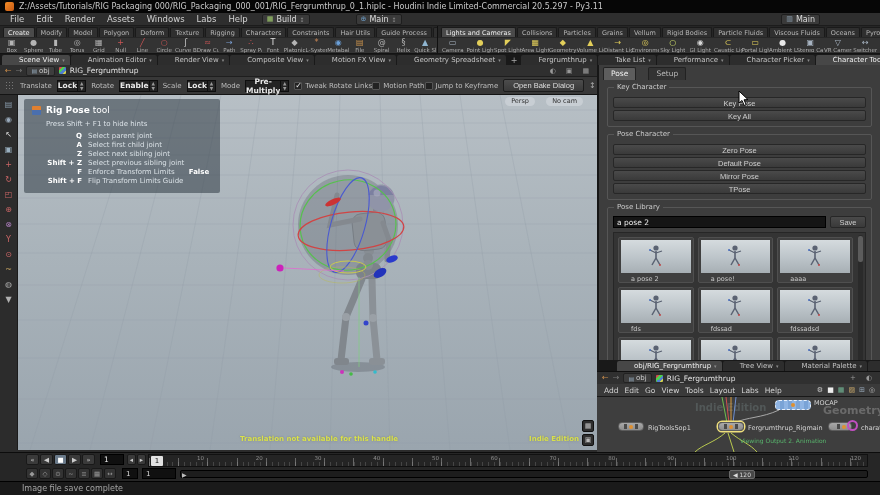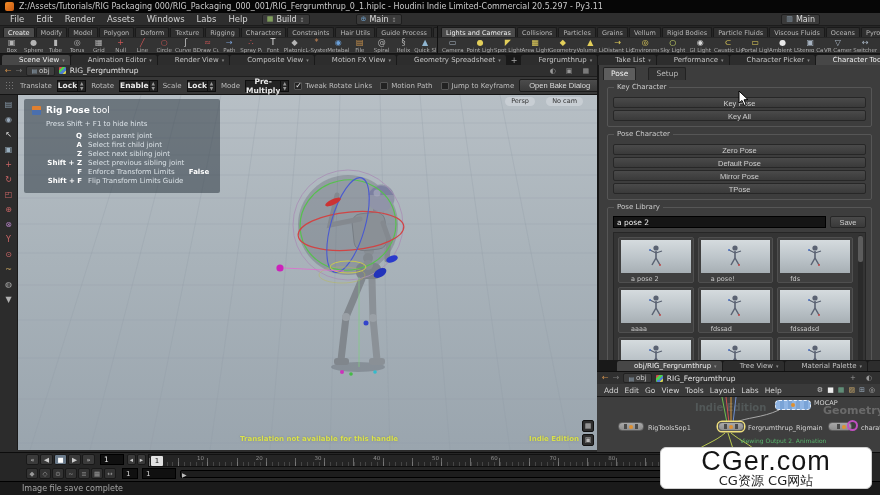--- a/index.html
+++ b/index.html
@@ -486,21 +486,21 @@
     <span class="rb-label">Scale</span>
     <span class="rb-box">
         <span class="val">Lock</span>
         <span class="sp">▲<br>▼</span>
       </span>
     <span class="rb-label">Mode</span>
     <span class="rb-box" style="width:74px">
         <span class="val">Pre-Multiply</span>
         <span class="sp">▲<br>▼</span>
       </span>
-    <div style="display:flex;gap:8px">
+    <div style="display:flex;gap:0">
 
         <span class="cbrow">
           <span class="cb on"></span>
           <span class="rb-label">Tweak Rotate Links</span>
         </span>
 
         <span class="cbrow">
           <span class="cb"></span>
           <span class="rb-label">Motion Path</span>
         </span>
@@ -734,35 +734,35 @@
             <div class="pimg">
               <svg width="30" height="27" viewBox="0 0 30 27">
                 <circle cx="15" cy="5" r="2.6" fill="#5a6272"></circle>
                 <line x1="15" y1="8" x2="15" y2="15" stroke="#5a6272" stroke-width="1.6"></line>
                 <path d="M15,10 L9,7 M15,10 L21,8" stroke="#5a6272" stroke-width="1.3" fill="none"></path>
                 <path d="M15,15 L11,22 M15,15 L19,22" stroke="#5a6272" stroke-width="1.5" fill="none"></path>
                 <circle cx="9" cy="7" r="1" fill="#4a6fc0"></circle>
                 <circle cx="19" cy="22" r="1" fill="#c04a4a"></circle>
               </svg>
             </div>
-            <div class="plab">fds</div>
+            <div class="plab">aaaa</div>
           </div>
 
           <div class="pcell">
             <div class="pimg">
               <svg width="30" height="27" viewBox="0 0 30 27">
                 <circle cx="15" cy="5" r="2.6" fill="#5a6272"></circle>
                 <line x1="15" y1="8" x2="15" y2="15" stroke="#5a6272" stroke-width="1.6"></line>
                 <path d="M15,10 L9,7 M15,10 L21,8" stroke="#5a6272" stroke-width="1.3" fill="none"></path>
                 <path d="M15,15 L11,22 M15,15 L19,22" stroke="#5a6272" stroke-width="1.5" fill="none"></path>
                 <circle cx="9" cy="7" r="1" fill="#4a6fc0"></circle>
                 <circle cx="19" cy="22" r="1" fill="#c04a4a"></circle>
               </svg>
             </div>
-            <div class="plab">aaaa</div>
+            <div class="plab">fds</div>
           </div>
 
           <div class="pcell">
             <div class="pimg">
               <svg width="30" height="27" viewBox="0 0 30 27">
                 <circle cx="15" cy="5" r="2.6" fill="#5a6272"></circle>
                 <line x1="15" y1="8" x2="15" y2="15" stroke="#5a6272" stroke-width="1.6"></line>
                 <path d="M15,10 L9,7 M15,10 L21,8" stroke="#5a6272" stroke-width="1.3" fill="none"></path>
                 <path d="M15,15 L11,22 M15,15 L19,22" stroke="#5a6272" stroke-width="1.5" fill="none"></path>
                 <circle cx="9" cy="7" r="1" fill="#4a6fc0"></circle>
@@ -974,22 +974,18 @@
         <span class="rng-left">▶</span>
         <span class="rng-right">◀ <span>120</span></span>
       </div>
     </div>
   </div>
 
   <div class="abs statusbar">
     <span class="status-text">Image file save complete</span>
   </div>
 
-  <div class="abs watermark">
-    <div class="wm1">CGer.com</div>
-    <div class="wm2">CG资源 CG网站</div>
-  </div>
 
   <svg class="abs cursor" style="left:738px;top:90px" width="12" height="17" viewBox="0 0 12 17">
     <polygon points="1,1 1,13 4,10.5 6.2,15.5 8.2,14.6 6,9.8 10,9.6" fill="#fff" stroke="#000" stroke-width="1"></polygon>
   </svg>
 
 </div>
 
 </body></html>

